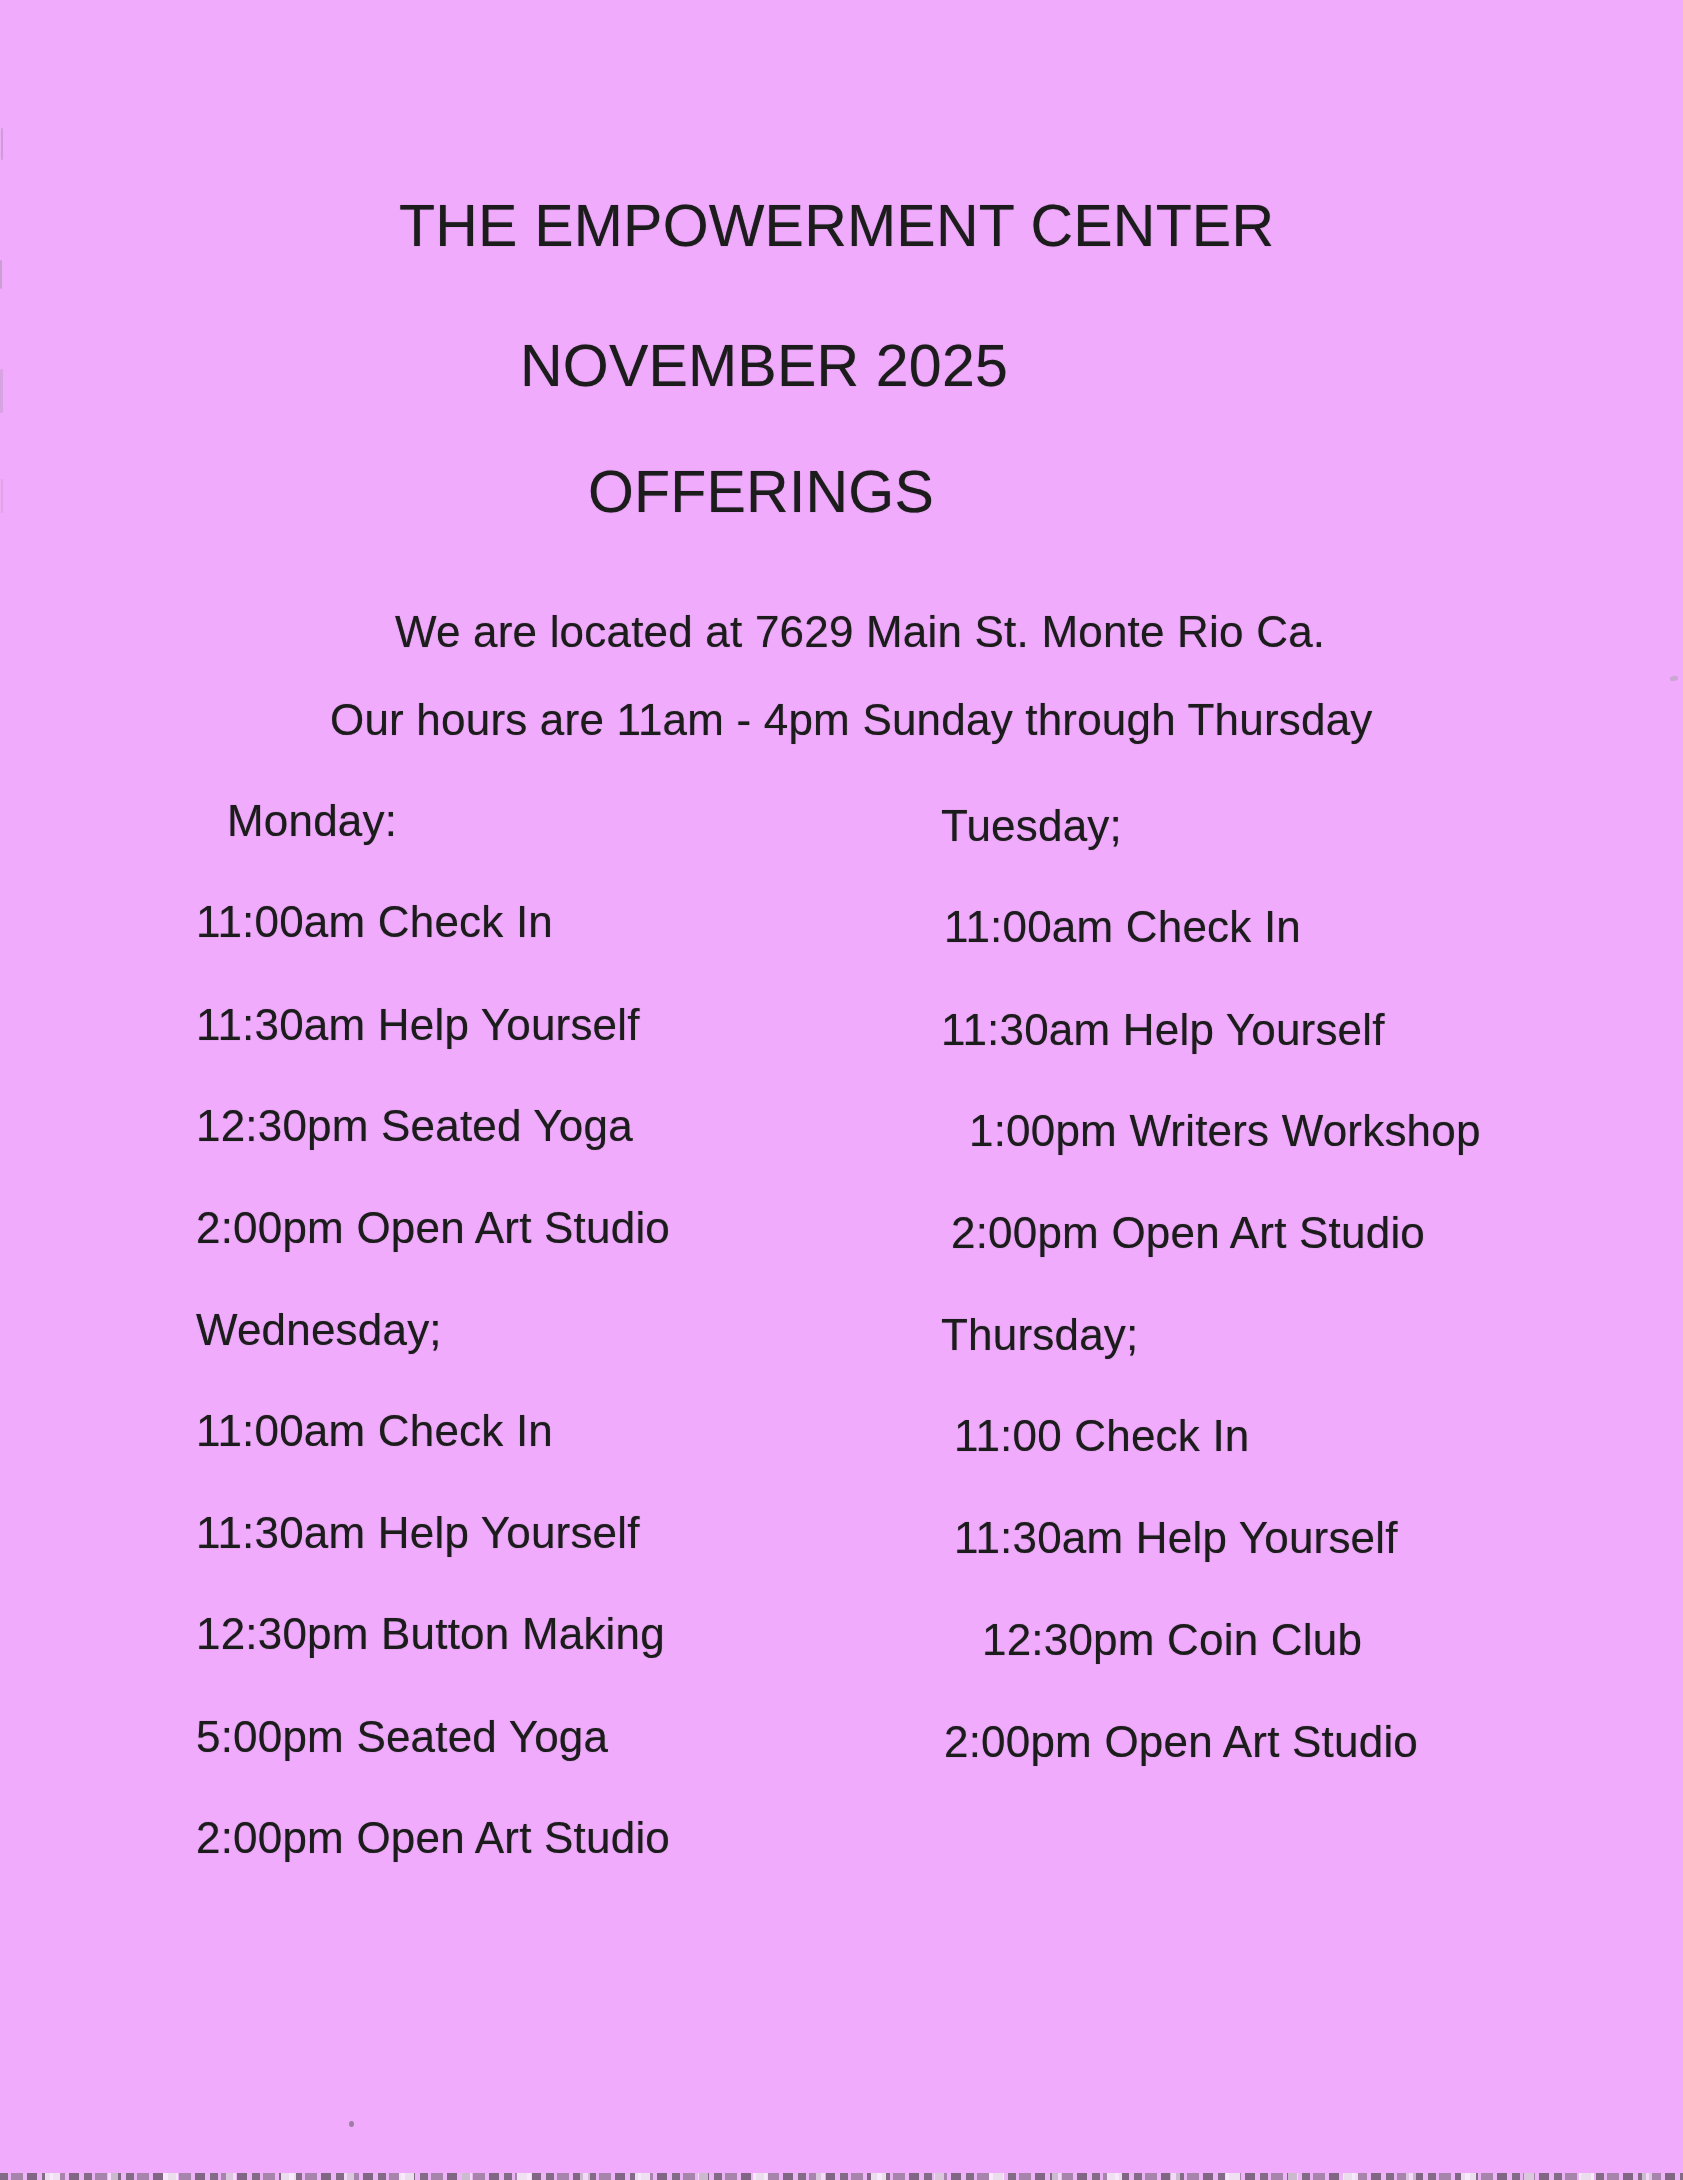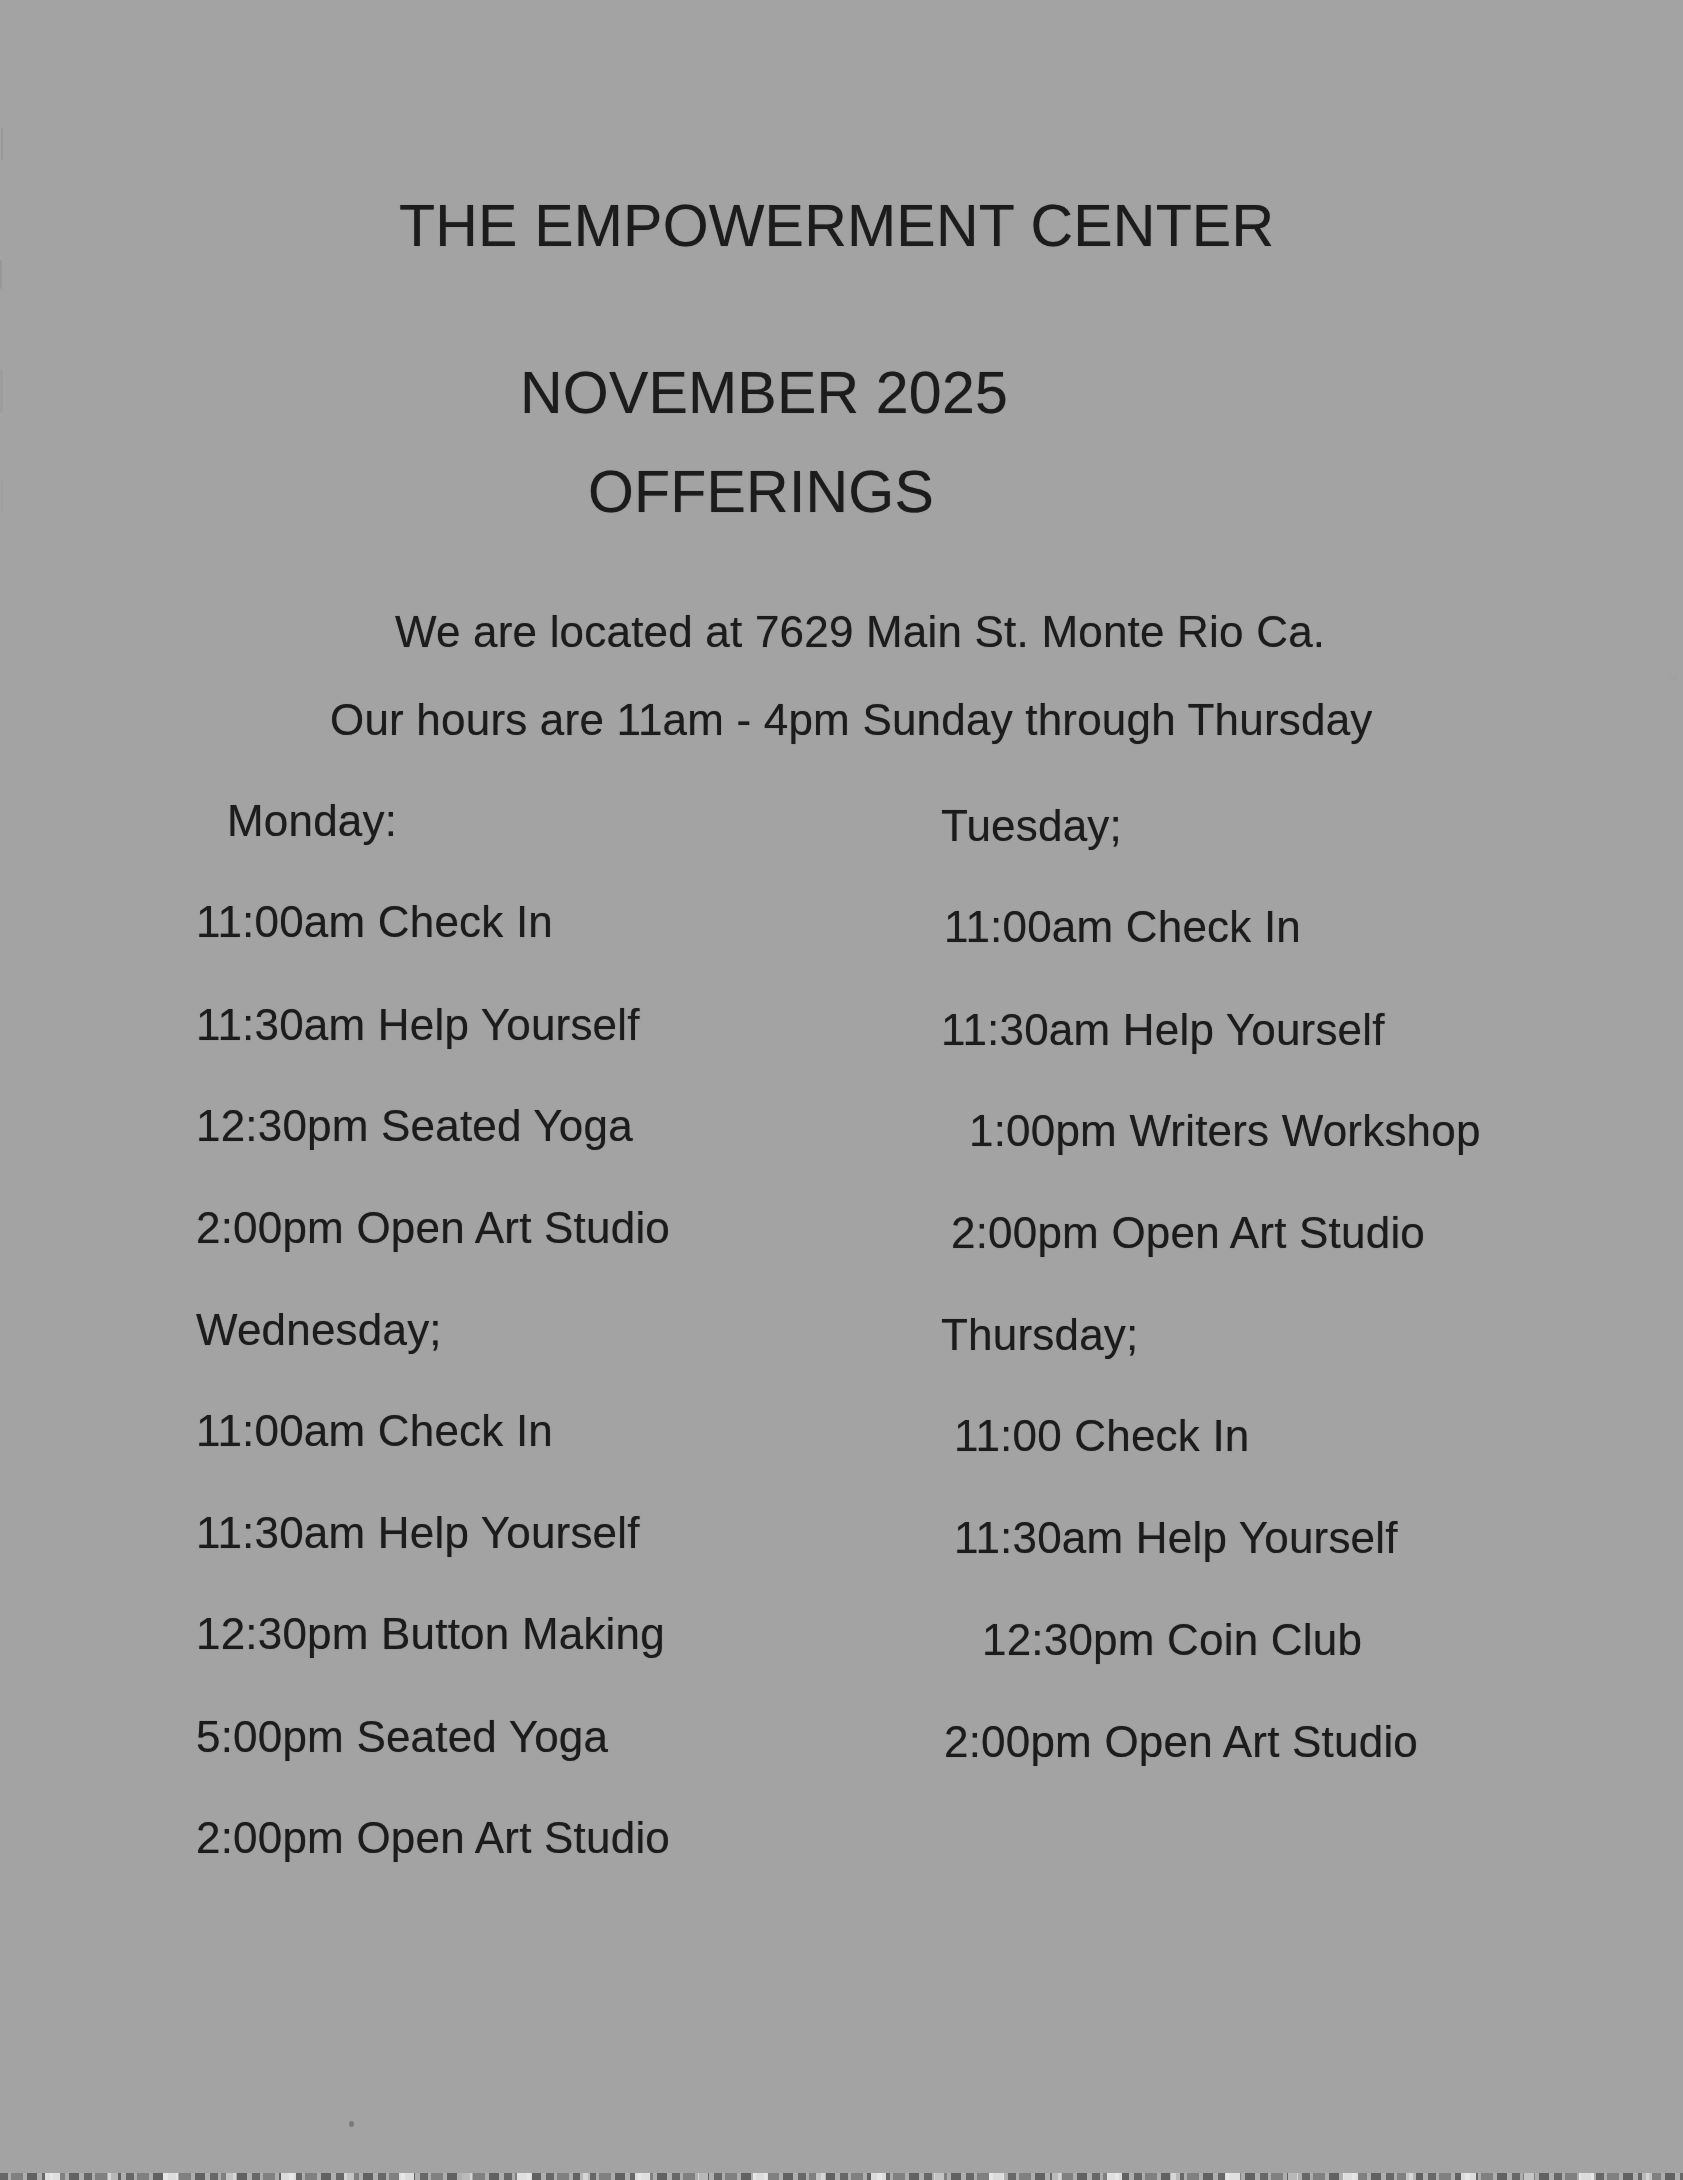--- a/index.html
+++ b/index.html
@@ -7,40 +7,40 @@
     width: 1683px;
     height: 2181px;
     background: #ffffff;
     position: relative;
     overflow: hidden;
     font-family: "Liberation Sans", sans-serif;
   }
   .page {
     position: absolute;
     inset: 0;
-    background: #a3a3a3;
+    background: #f0abfc;
   }
   .line {
     position: absolute;
     white-space: nowrap;
     color: #1c1c1c;
     text-shadow: 0 0 0.9px rgba(25,25,25,0.55);
     letter-spacing: 0.2px;
   }
   .heading-line {
     font-size: 59px;
     line-height: 59px;
   }
   .body-line {
     font-size: 44px;
     line-height: 44px;
   }
   
   .pos-title      { left: 399px; top: 197px; }
-  .pos-month      { left: 520px; top: 337px; margin-top: 27px; }
+  .pos-month      { left: 520px; top: 337px; }
   .pos-offerings  { left: 588px; top: 463px; }
   .pos-location   { left: 395px; top: 610px; }
   .pos-hours      { left: 330px; top: 698px; }
 
   
   .noise-band {
     position: absolute;
     left: 0;
     right: 0;
     bottom: 0.9px;

